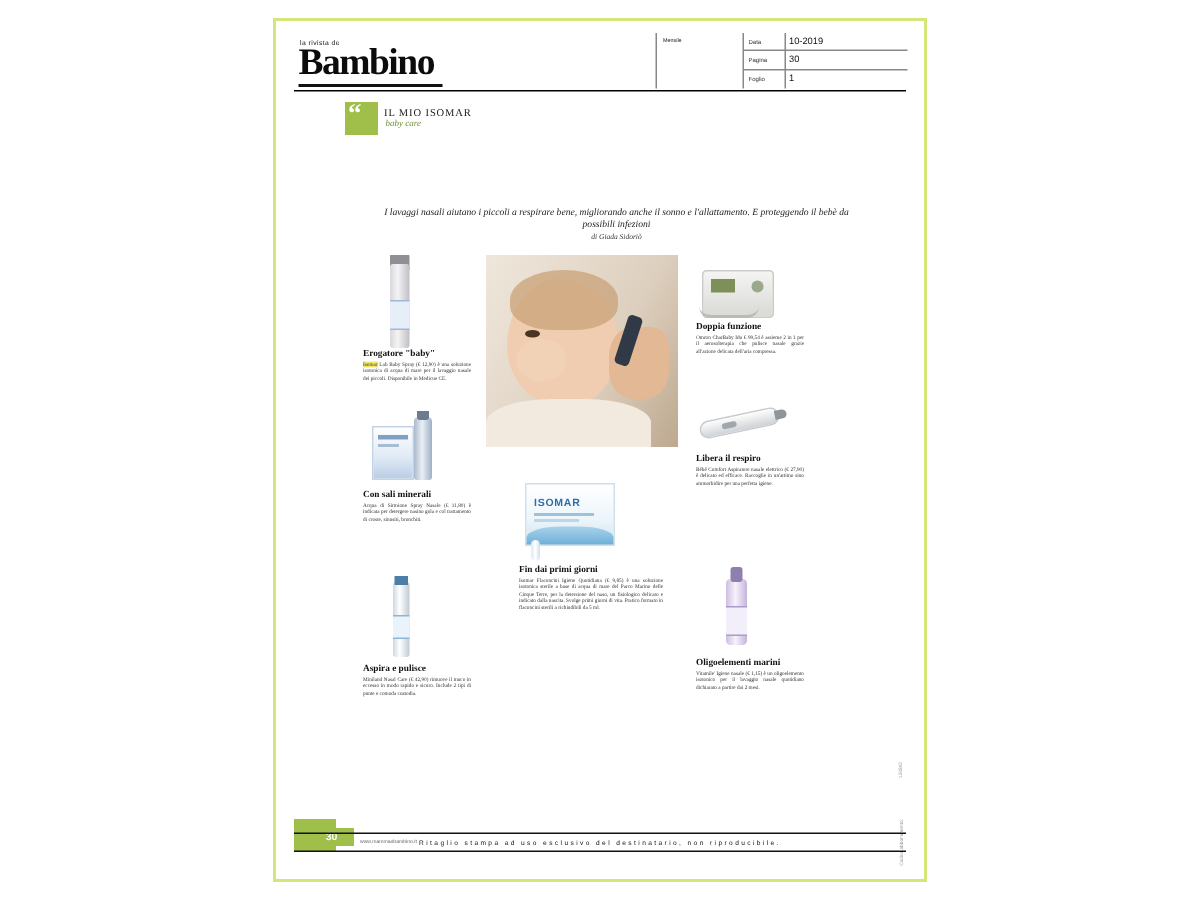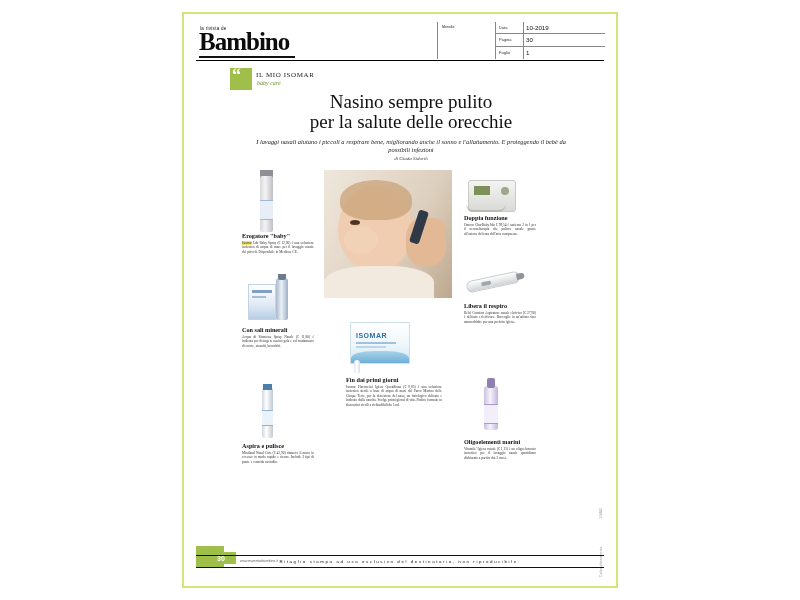--- a/index.html
+++ b/index.html
@@ -556,24 +556,20 @@
     <div class="body">
 
       <div class="rubric">
         <div class="rubric-green">
           <span class="rubric-quote">“</span>
         </div>
         <div class="rubric-title">IL MIO ISOMAR</div>
         <div class="rubric-sub">baby care</div>
       </div>
 
-      <div class="headline">
-        <div>Nasino sempre pulito</div>
-        <div>per la salute delle orecchie</div>
-      </div>
 
       <div class="standfirst">I lavaggi nasali aiutano i piccoli a respirare bene, migliorando anche il sonno e l'allattamento. E proteggendo il bebè da possibili infezioni</div>
       <div class="byline">di Giada Sidoriò</div>
 
       <div class="photo">
         <div class="wall"></div>
         <div class="head"></div>
         <div class="hair"></div>
         <div class="cheek"></div>
         <div class="eye"></div>

